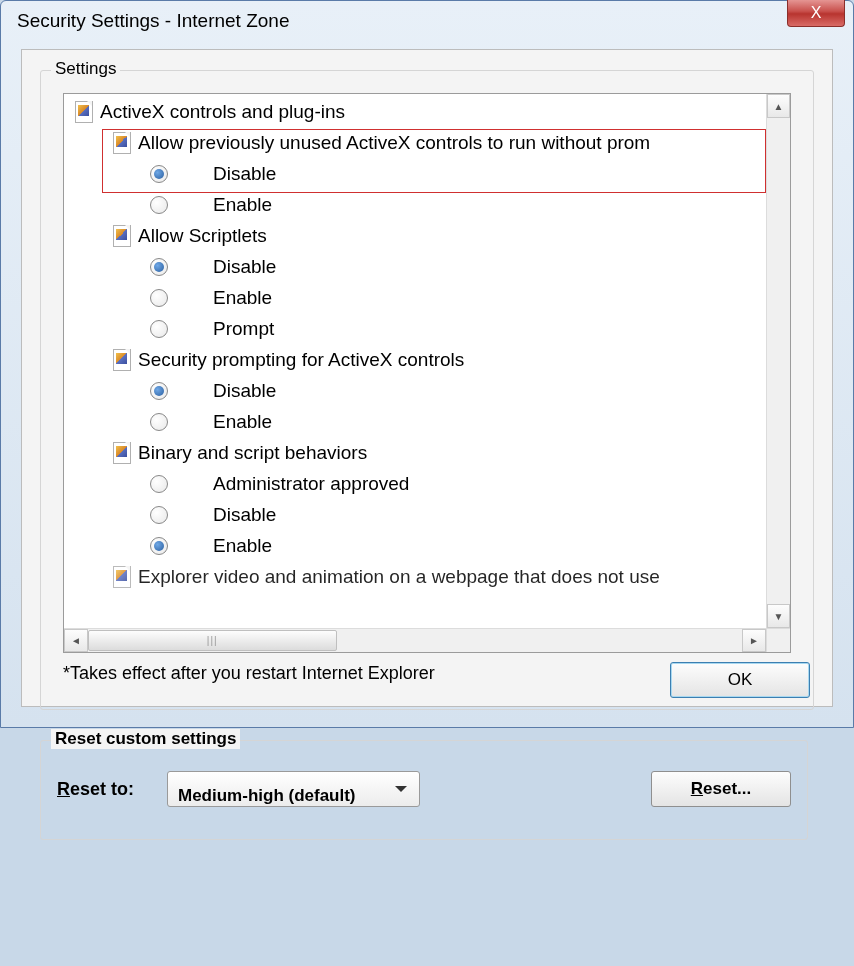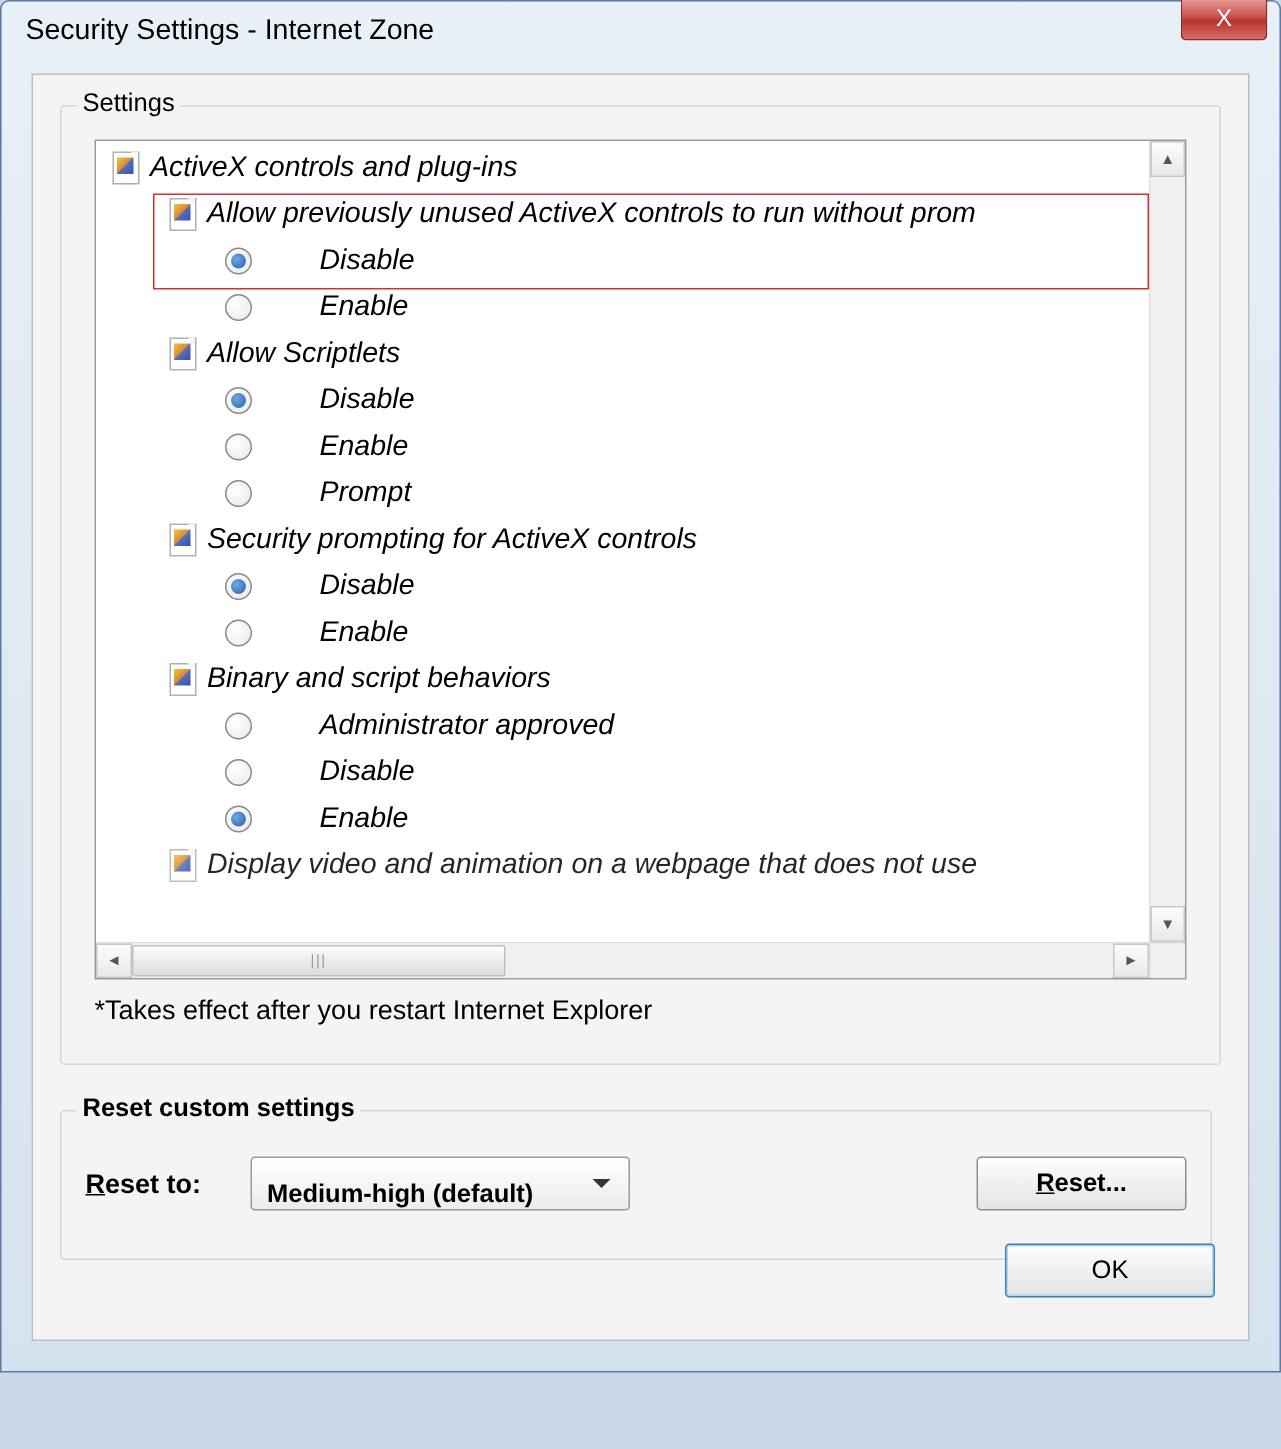--- a/index.html
+++ b/index.html
@@ -8,21 +8,21 @@
     font-family: "Segoe UI", Tahoma, sans-serif;
     font-size: 17px;
     color: #000;
     background: #c8d8e8;
     width: 854px;
     height: 966px;
     overflow: hidden;
   }
   .window {
     width: 854px;
-    height: 915px;
+    height: 728px;
     position: relative;
     background: linear-gradient(to bottom, #e8f0f8 0%, #d5e2ef 100%);
     border: 1px solid #5a7ba8;
     border-radius: 6px 6px 0 0;
   }
   .titlebar {
     height: 40px;
     display: flex;
     align-items: center;
     padding: 0 10px;
@@ -78,21 +78,20 @@
   }
   .gb-settings {
     top: 20px; left: 18px; right: 18px; height: 640px;
   }
   .tree {
     position: absolute;
     top: 22px; left: 22px; right: 22px; height: 560px;
     background: #fff;
     border: 1px solid #9b9b9b;
     overflow: hidden;
-    font-style: italic;
   }
   .tree-inner {
     position: absolute;
     top: 0; left: 0; right: 24px; bottom: 24px;
     padding: 2px 0 0 6px;
     overflow: hidden;
     white-space: nowrap;
   }
   .row {
     display: flex;
@@ -254,21 +253,21 @@
     border: 1px solid #8f8f8f;
     border-radius: 3px;
     font-size: 17px;
     display: flex; align-items: center; justify-content: center;
     cursor: pointer;
     padding: 0 18px;
   }
   .btn .ul { text-decoration: underline; }
   .footer {
     position: absolute;
-    bottom: 28px;
+    bottom: 8px;
     right: 22px;
     display: flex;
     gap: 14px;
   }
   .btn.default {
     border: 1px solid #3c7fb1;
     box-shadow: inset 0 0 0 1px #a8d8f0;
   }
 </style>
 </head>
@@ -363,21 +362,21 @@
           </div>
           <div class="row indent3">
             <span class="radio checked"></span>
             <span class="row-text">Enable</span>
           </div>
 
           <div class="row indent2" style="opacity:0.85">
             <span class="file-icon">
                 <span class="cube"></span>
               </span>
-            <span class="row-text">Display video and animation on a webpage that does not use</span>
+            <span class="row-text">Explorer video and animation on a webpage that does not use</span>
           </div>
 
           <div class="highlight-box"></div>
         </div>
 
         <div class="vscroll">
           <div class="vbtn">▲</div>
           <div class="vtrack"></div>
           <div class="vbtn">▼</div>
         </div>

